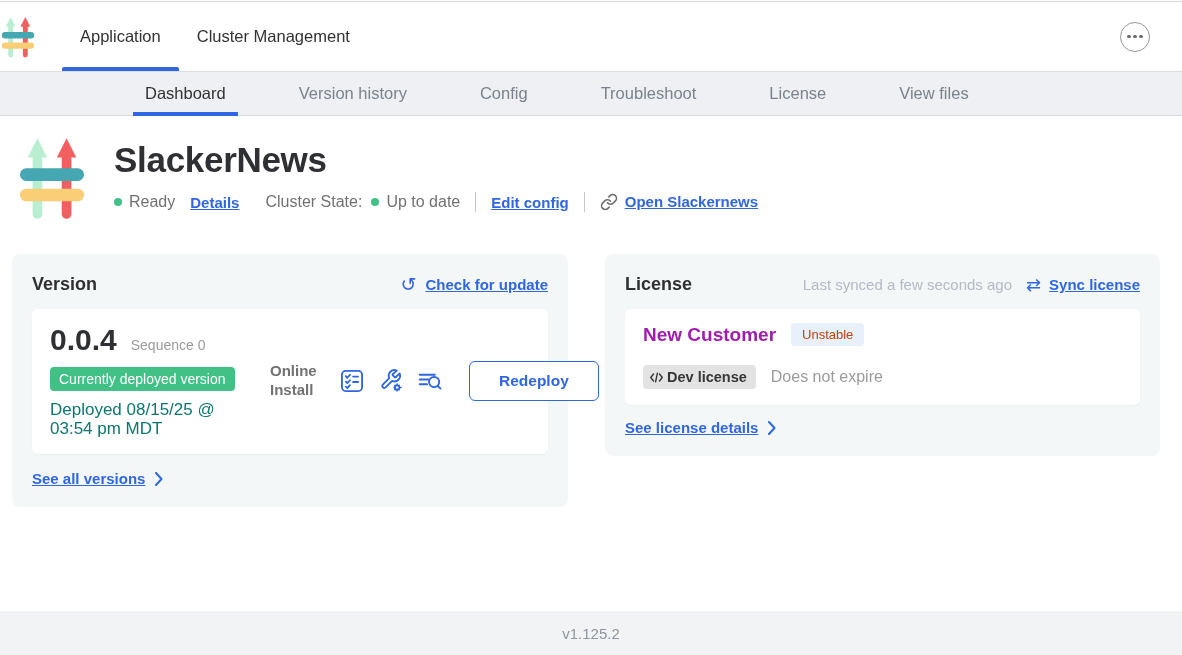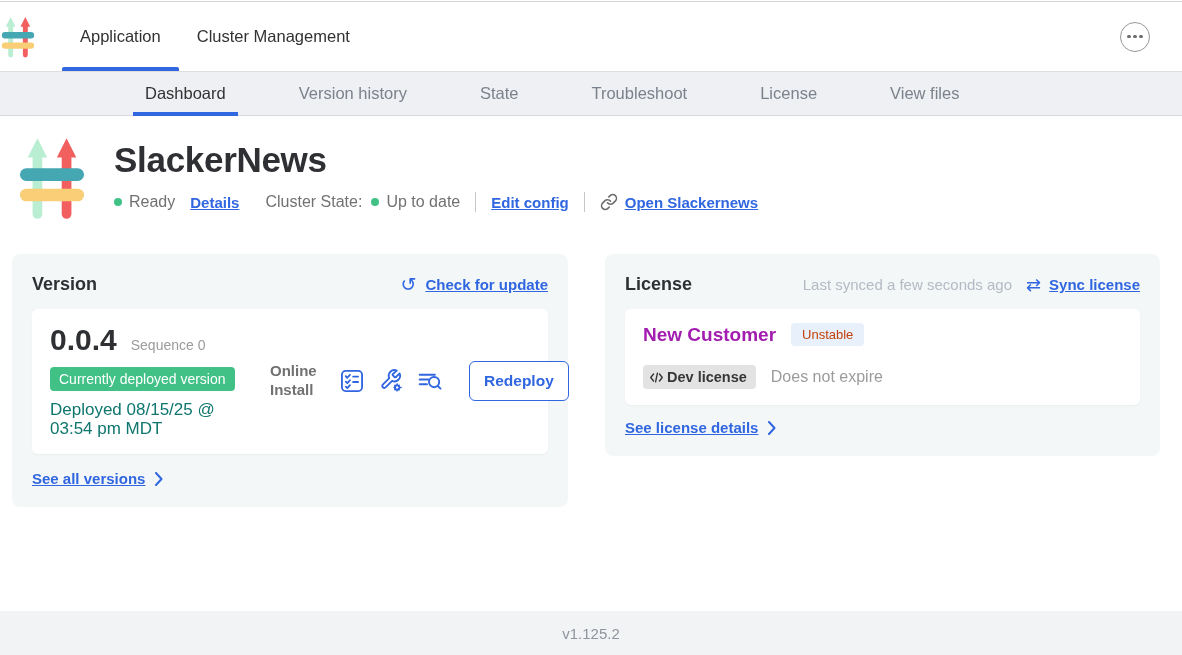--- a/index.html
+++ b/index.html
@@ -59,21 +59,21 @@
   .status-row {
     display:flex; align-items:center; margin-top:12px; font-size:16px; color:#717171;
   }
   .dot { width:8px; height:8px; border-radius:50%; background:#41c186; display:inline-block; }
   .status-row .lbl { margin-left:7px; }
   .blue-link { color:#3066e0; font-weight:600; text-decoration:underline; }
   .status-row .details { margin-left:15px; font-size:15px; }
   .status-row .cluster-lbl { margin-left:26px; }
   .status-row .cluster-dot { margin-left:9px; }
   .vdiv { width:1px; height:20px; background:#c7c7c7; margin:0 15px; }
-  .open-link { display:flex; align-items:center; gap:7px; }
+  .open-link { display:flex; gap:7px; }
 
   
   .cards { display:flex; gap:37px; padding:30px 22px 0 12px; align-items:flex-start; }
   .card {
     background:#f4f7f8; border-radius:8px; padding:20px; 
   }
   .card.version { width:556px; flex:0 0 auto; }
   .card.license { flex:1; }
   .card-head { display:flex; align-items:center; }
   .card-title { font-size:18px; font-weight:700; color:#2f3033; }
@@ -96,21 +96,21 @@
     font-size:14px; font-weight:500; padding:4px 9px; border-radius:4px; white-space:nowrap;
   }
   .deployed-at { margin-top:9px; font-size:17px; color:#0f766e; max-width:195px; line-height:1.13; }
 
   .ver-right { display:flex; align-items:center; gap:13px; align-self:center; }
   .install-type { width:52px; font-size:15px; font-weight:600; color:#717171; line-height:1.22; margin-right:4px; }
   .icon-btn { width:26px; height:26px; background:none; border:none; padding:0; cursor:pointer; display:flex; }
   .icon-btn svg { width:26px; height:26px; }
   .redeploy-btn {
     margin-left:13px; background:#fff; border:1px solid #3066e0; border-radius:6px;
-    color:#3066e0; font-weight:700; font-size:15.5px; padding:10px 14px; cursor:pointer;
+    color:#3066e0; font-weight:700; font-size:15.5px; padding:10px 29px; cursor:pointer;
     font-family:inherit;
   }
   .card-foot { margin-top:16px; display:flex; align-items:center; gap:9px; }
   .card-foot .head-link { font-size:15px;text-align:center; }
 
   
   .lic-row1 { display:flex; align-items:center; }
   .customer-name { font-size:19px; font-weight:600; color:#a21caf; }
   .channel-badge {
     margin-left:15px; background:#e7f0fb; color:#c2410c; font-size:13px;
@@ -167,21 +167,21 @@
 
 <div class="subnav">
   <div class="subnav-tab active">
     <span>Dashboard</span>
     <span class="underline"></span>
   </div>
   <div class="subnav-tab">
     <span>Version history</span>
   </div>
   <div class="subnav-tab">
-    <span>State</span>
+    <span>Config</span>
   </div>
   <div class="subnav-tab">
     <span>Troubleshoot</span>
   </div>
   <div class="subnav-tab">
     <span>License</span>
   </div>
   <div class="subnav-tab">
     <span>View files</span>
   </div>

